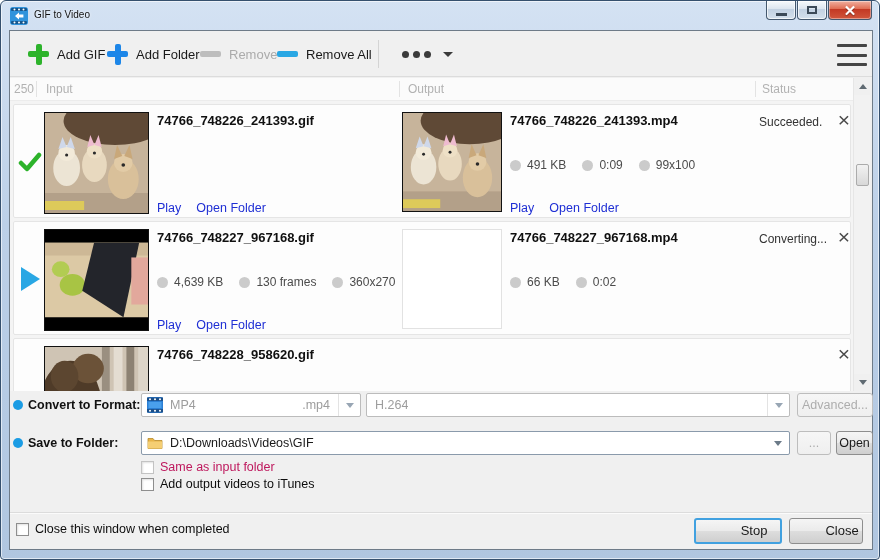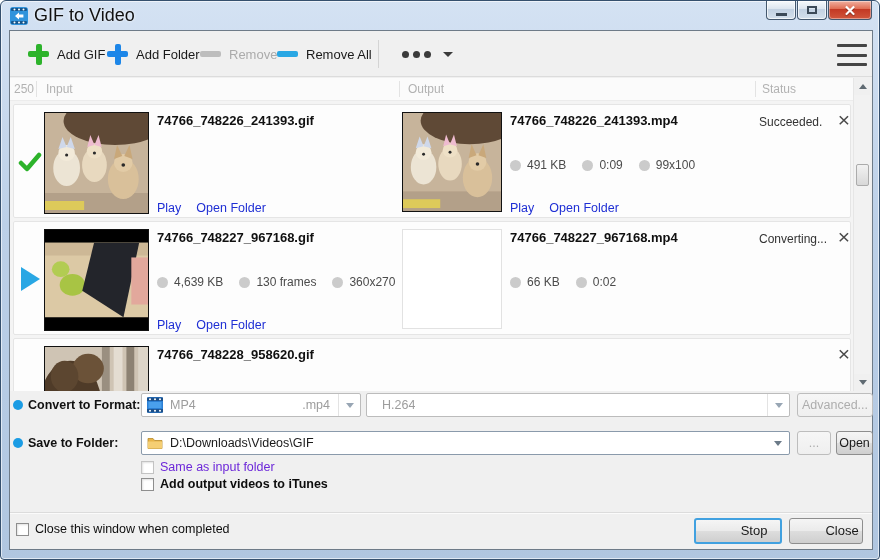--- a/index.html
+++ b/index.html
@@ -8,21 +8,21 @@
   .window { position:relative; width:880px; height:560px;
     background:linear-gradient(#d4e2f3,#bcd0e8 40%,#b0c6e0);
     border:1px solid #35506e; border-radius:6px 6px 4px 4px; overflow:hidden;
     box-shadow:inset 0 0 0 1px rgba(255,255,255,.6);
   }
 
   
   .titlebar { position:absolute; left:0; top:0; width:880px; height:29px; }
   .app-icon { position:absolute; left:9px; top:6px; width:18px; height:18px; }
   .title-text { position:absolute; left:33px; top:0; height:45px; line-height:28px;
-    font-size:18px; color:#111; text-shadow:0 0 3px #fff; }
+    font-size:10px; color:#111; text-shadow:0 0 3px #fff; }
   .win-controls { position:absolute; right:9px; top:0; display:flex; }
   .win-btn { height:19px; border:1px solid #44586e; border-top:none; border-radius:0 0 4px 4px;
     display:flex; align-items:center; justify-content:center; position:relative;
     background:linear-gradient(#f7fafc,#dbe5ef 45%,#c2d1e2 45%,#d4e0ec);
     box-shadow:inset 0 0 0 1px rgba(255,255,255,.7); margin-left:1px; }
   .win-btn.min, .win-btn.max { width:30px; }
   .win-btn.close { width:44px; background:linear-gradient(#f0b0a0,#e06a50 45%,#c33823 45%,#d1563c);
     box-shadow:inset 0 0 0 1px rgba(255,255,255,.4); }
   .glyph-min { width:11px; height:3px; background:#3c4a58; margin-top:8px; }
   .glyph-max { width:10px; height:8px; border:2px solid #3c4a58; background:transparent; }
@@ -93,39 +93,39 @@
   .vs-thumb { position:absolute; left:2px; top:86px; width:13px; height:22px;
     background:linear-gradient(#f2f2f2,#d8d8d8); border:1px solid #ababab; border-radius:2px; }
 
   
   .panel { position:absolute; left:9px; top:390px; width:862px; height:122px; background:#f0f0f0; }
   .blue-bullet { position:absolute; width:10px; height:10px; border-radius:50%; background:#1b9ce4; left:3px; }
   .p-label { position:absolute; left:18px; font-size:12.5px; font-weight:bold; color:#111; }
   .combo { position:absolute; height:24px; background:#fff; border:1px solid #bcbcbc; border-radius:2px;
     display:flex; align-items:center; font-size:12.5px; }
   .combo.enabled { border-color:#8a9aab; }
-  .combo .ctext { color:#9d9d9d; padding-left:15px; white-space:nowrap; overflow:hidden; }
+  .combo .ctext { color:#9d9d9d; padding-left:8px; white-space:nowrap; overflow:hidden; }
   .combo.enabled .ctext { color:#1a1a1a; }
   .combo .cext { margin-left:auto; color:#9d9d9d; padding-right:8px; }
   .combo .arrowzone { width:22px; align-self:stretch; border-left:1px solid #e3e3e3;
     display:flex; align-items:center; justify-content:center; flex:0 0 auto; margin-left:auto; }
   .combo .arrowzone.noleft { margin-left:0; }
   .arrow-dn { width:0; height:0; border-left:4px solid transparent; border-right:4px solid transparent; border-top:5px solid #98a6b4; }
   .combo .icon16 { width:16px; height:16px; margin-left:5px; flex:0 0 auto; }
   .btn { position:absolute; height:24px; border-radius:3px; font-size:12.5px; text-align:center;
     border:1px solid #8e8e8e; color:#1a1a1a; cursor:pointer;
     background:linear-gradient(#f5f5f5,#ebebeb 48%,#dedede 48%,#cfcfcf); }
   .btn.disabled { border-color:#bdbdbd; color:#adadad;
     background:linear-gradient(#f6f6f6,#efefef); cursor:default; }
   .checkline { position:absolute; display:flex; align-items:center; gap:6px; font-size:12.5px; color:#0d0d0d; }
   .checkbox { width:13px; height:13px; background:#fff; border:1px solid #8e8e8e;
     box-shadow:inset 1px 1px 2px rgba(0,0,0,.12); flex:0 0 auto; }
-  .checkline.disabled { color:#6d28d9; }
+  .checkline.disabled { color:#be185d; }
   .checkline.disabled .checkbox { border-color:#c3c3c3; }
-  .checkline.strong { font-weight:700; }
+  .checkline.strong { font-weight:400; }
 
   
   .footer-sep { position:absolute; left:9px; top:511px; width:862px; height:2px;
     border-top:1px solid #dcdcdc; border-bottom:1px solid #fbfbfb; }
   .footer { position:absolute; left:9px; top:513px; width:862px; height:35px; background:#f0f0f0; }
   .btn.big { height:26px; font-size:13px;padding-left:32px; }
   .btn.default-focus { border:2px solid #41a1e0; }
 </style>
 </head>
 <body>

